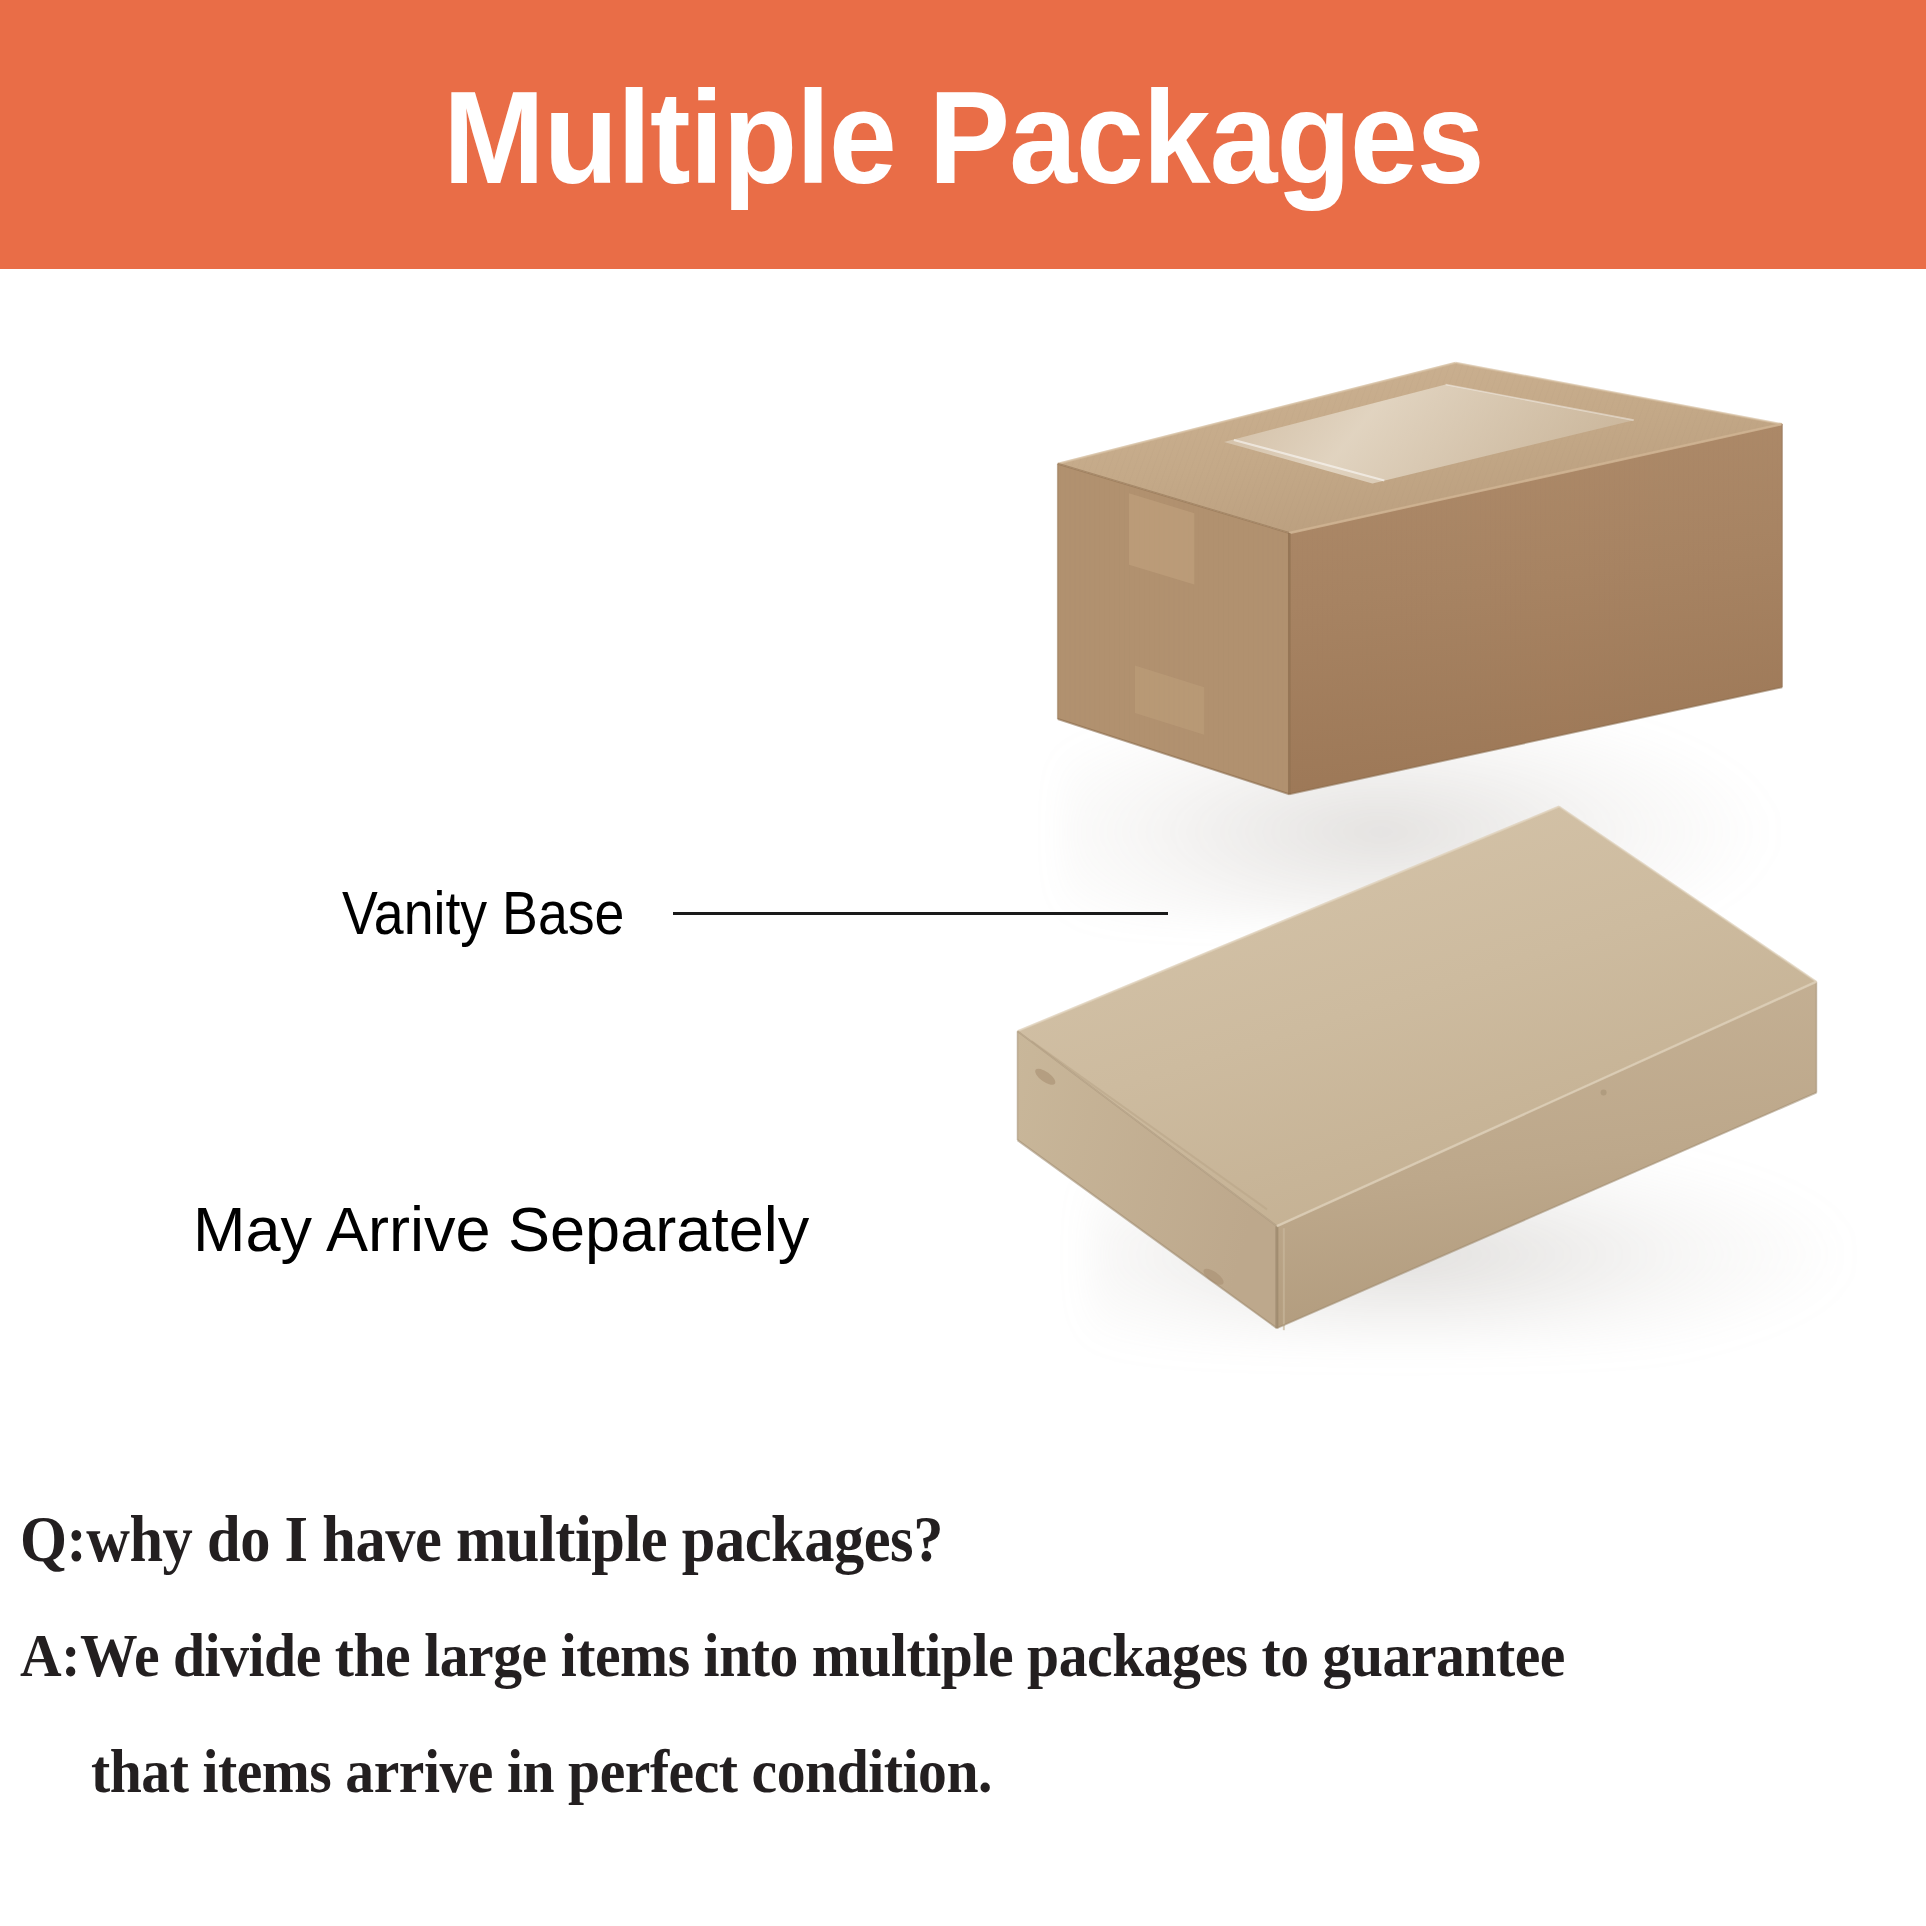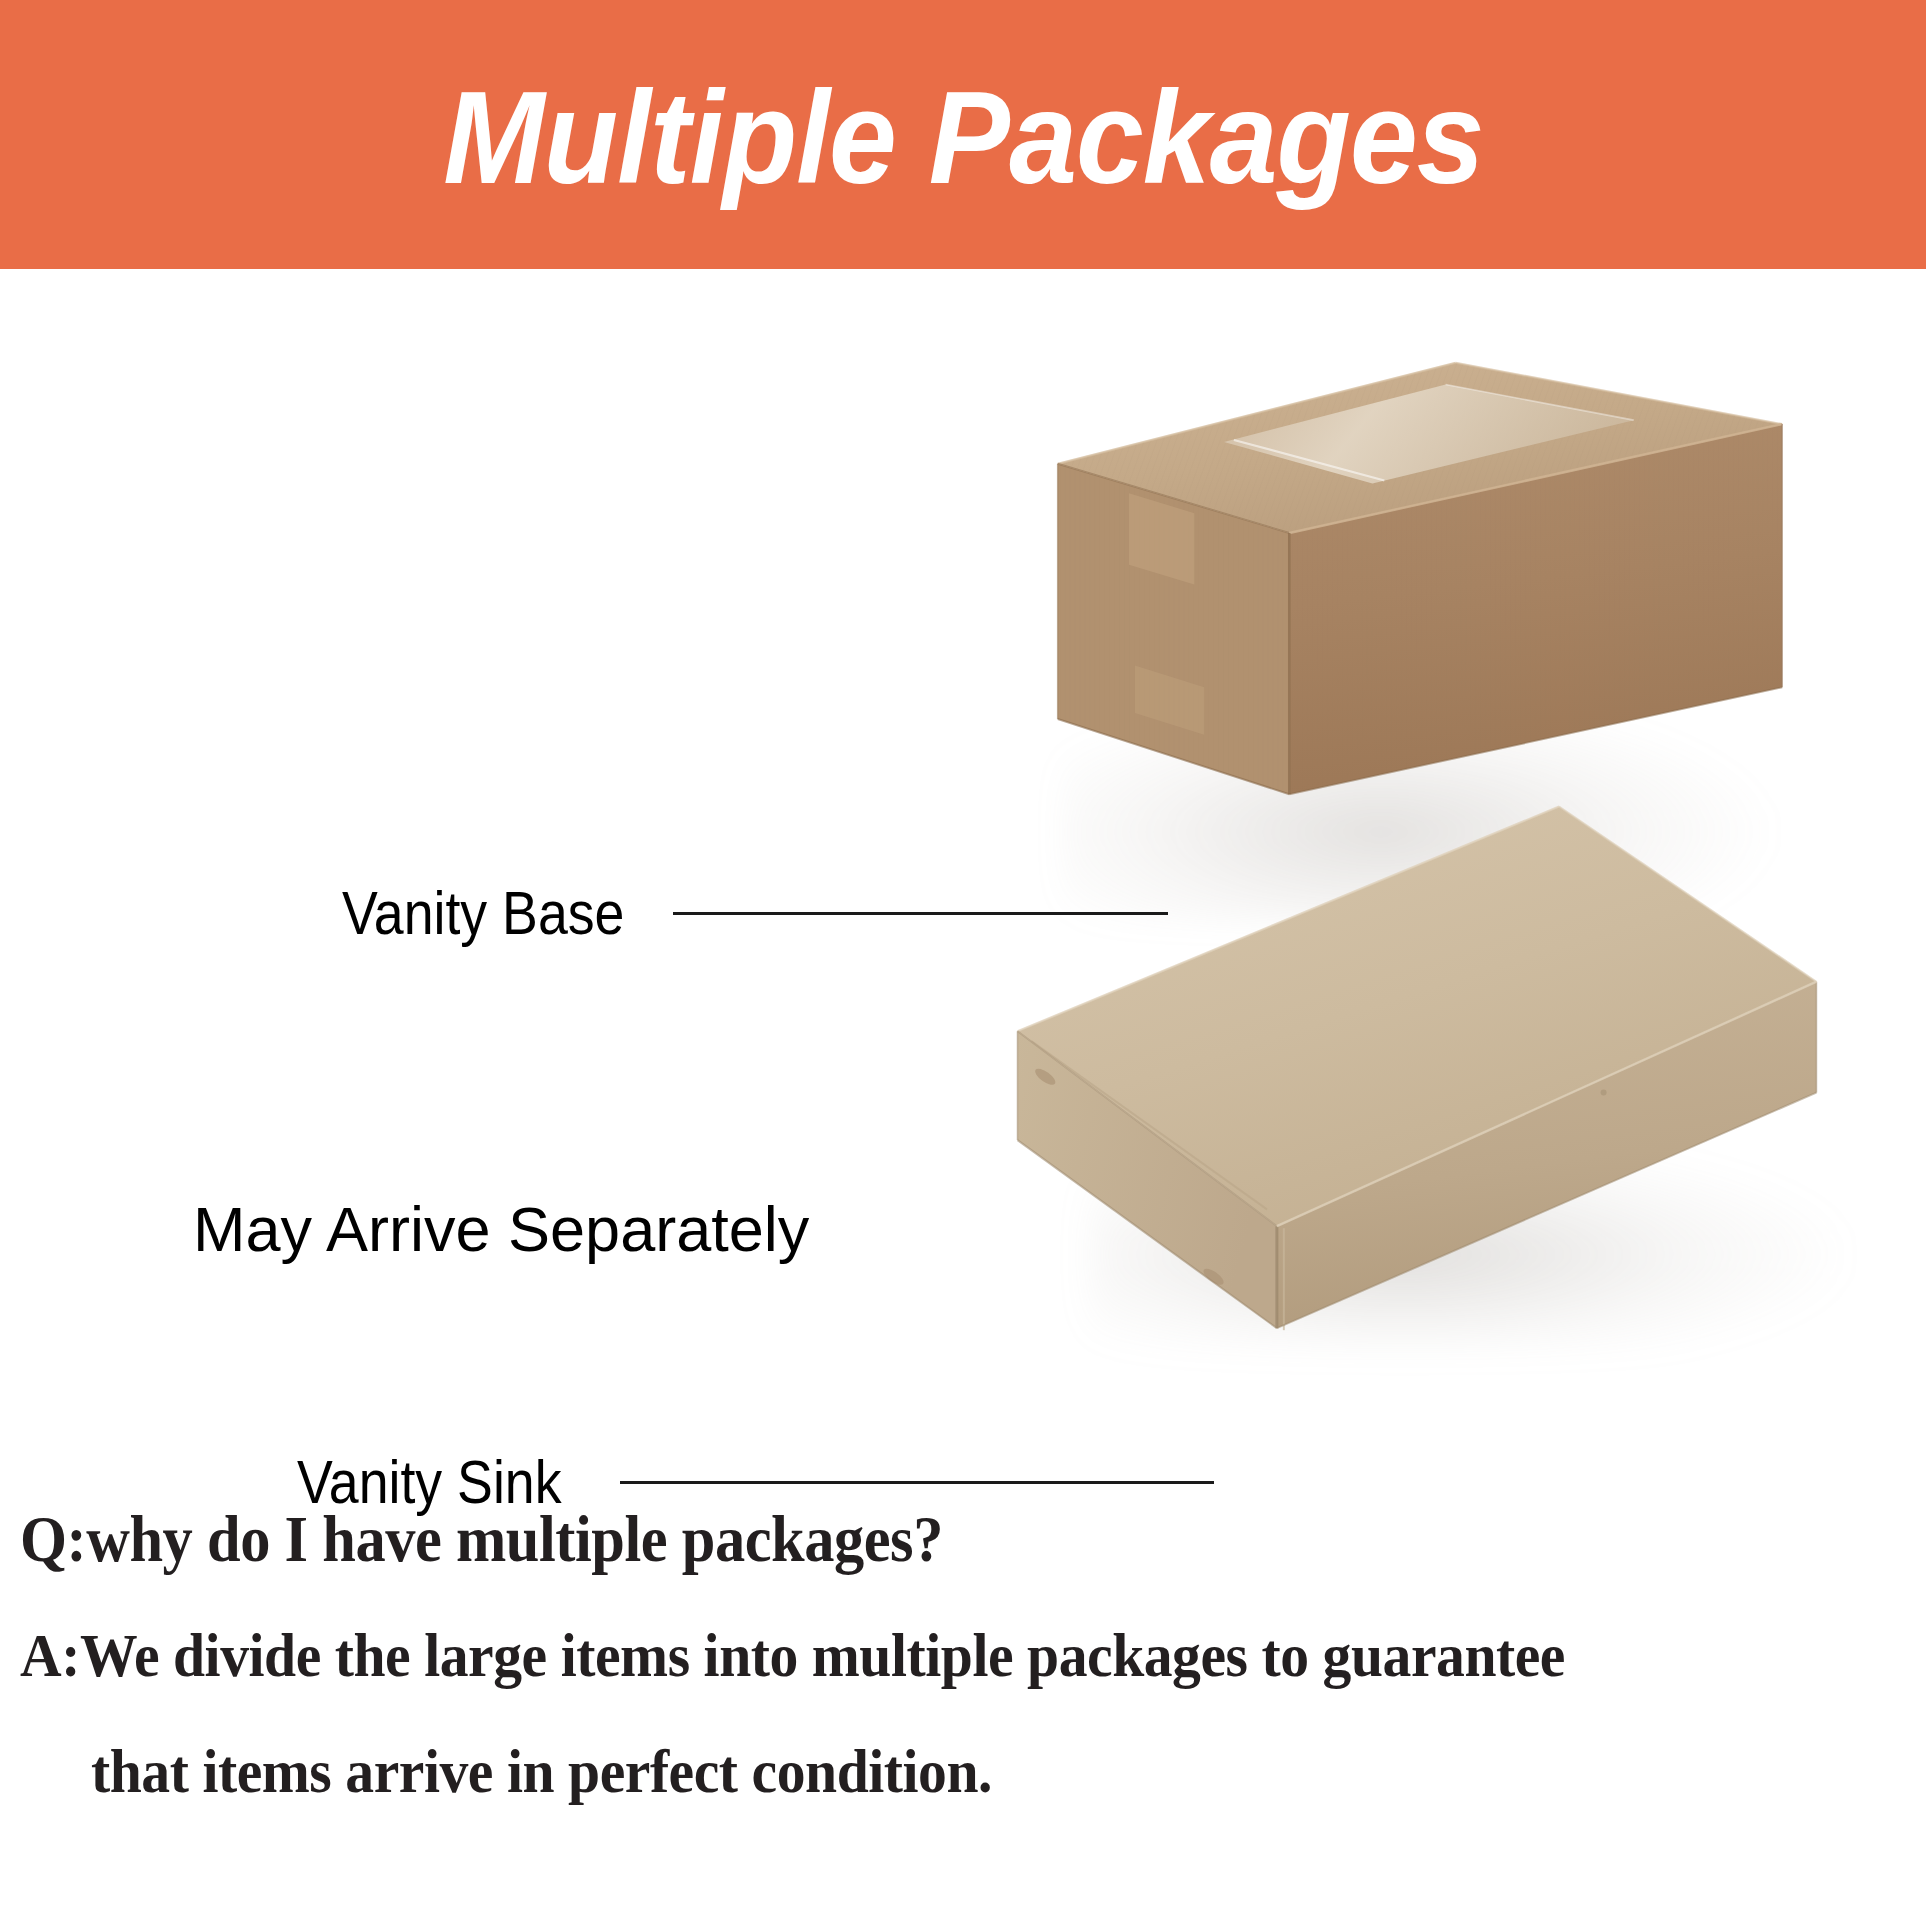--- a/index.html
+++ b/index.html
@@ -19,21 +19,20 @@
   
   #header-banner {
     position: absolute;
     left: 0; top: 0;
     width: 1927px;
     height: 269px;
     background: #e96d47;
     display: flex;
     align-items: center;
     justify-content: center;
-    font-style: italic;
   }
   #banner-title {
     color: #ffffff;
     font-family: "Liberation Sans Narrow", "Liberation Sans", sans-serif;
     font-size: 131px;
     font-weight: bold;
     letter-spacing: -1px;
     line-height: 1;
     transform: scaleX(0.93);
     white-space: nowrap;
@@ -256,24 +255,20 @@
 
   <div class="callout" id="callout-vanity-base">
     <span class="callout-text">Vanity Base</span>
     <span class="leader-line"></span>
   </div>
 
   <div id="label-may-arrive">
     <span class="callout-text">May Arrive Separately</span>
   </div>
 
-  <div class="callout" id="callout-vanity-sink">
-    <span class="callout-text">Vanity Sink</span>
-    <span class="leader-line"></span>
-  </div>
 
 </div>
 
 <div id="faq-block">
   <div class="faq-line" id="faq-question">Q:why do I have multiple packages?</div>
   <div class="faq-line" id="faq-answer-1">A:We divide the large items into multiple packages to guarantee</div>
   <div class="faq-line" id="faq-answer-2">that items arrive in perfect condition.</div>
 </div>
 
 

